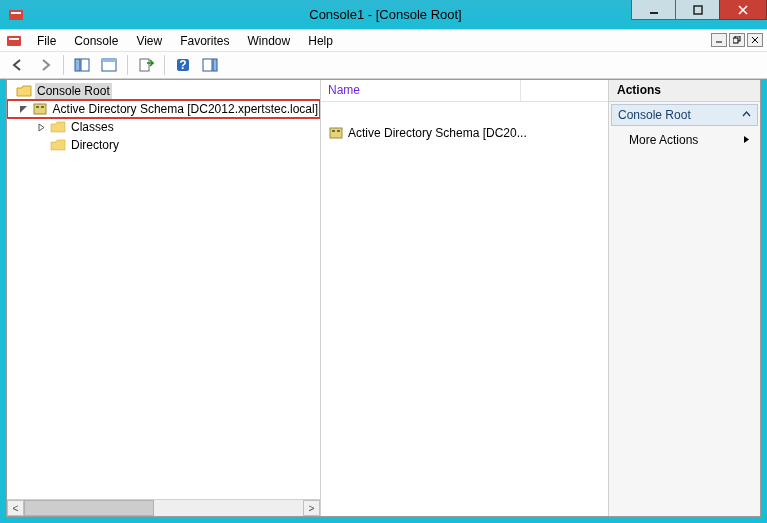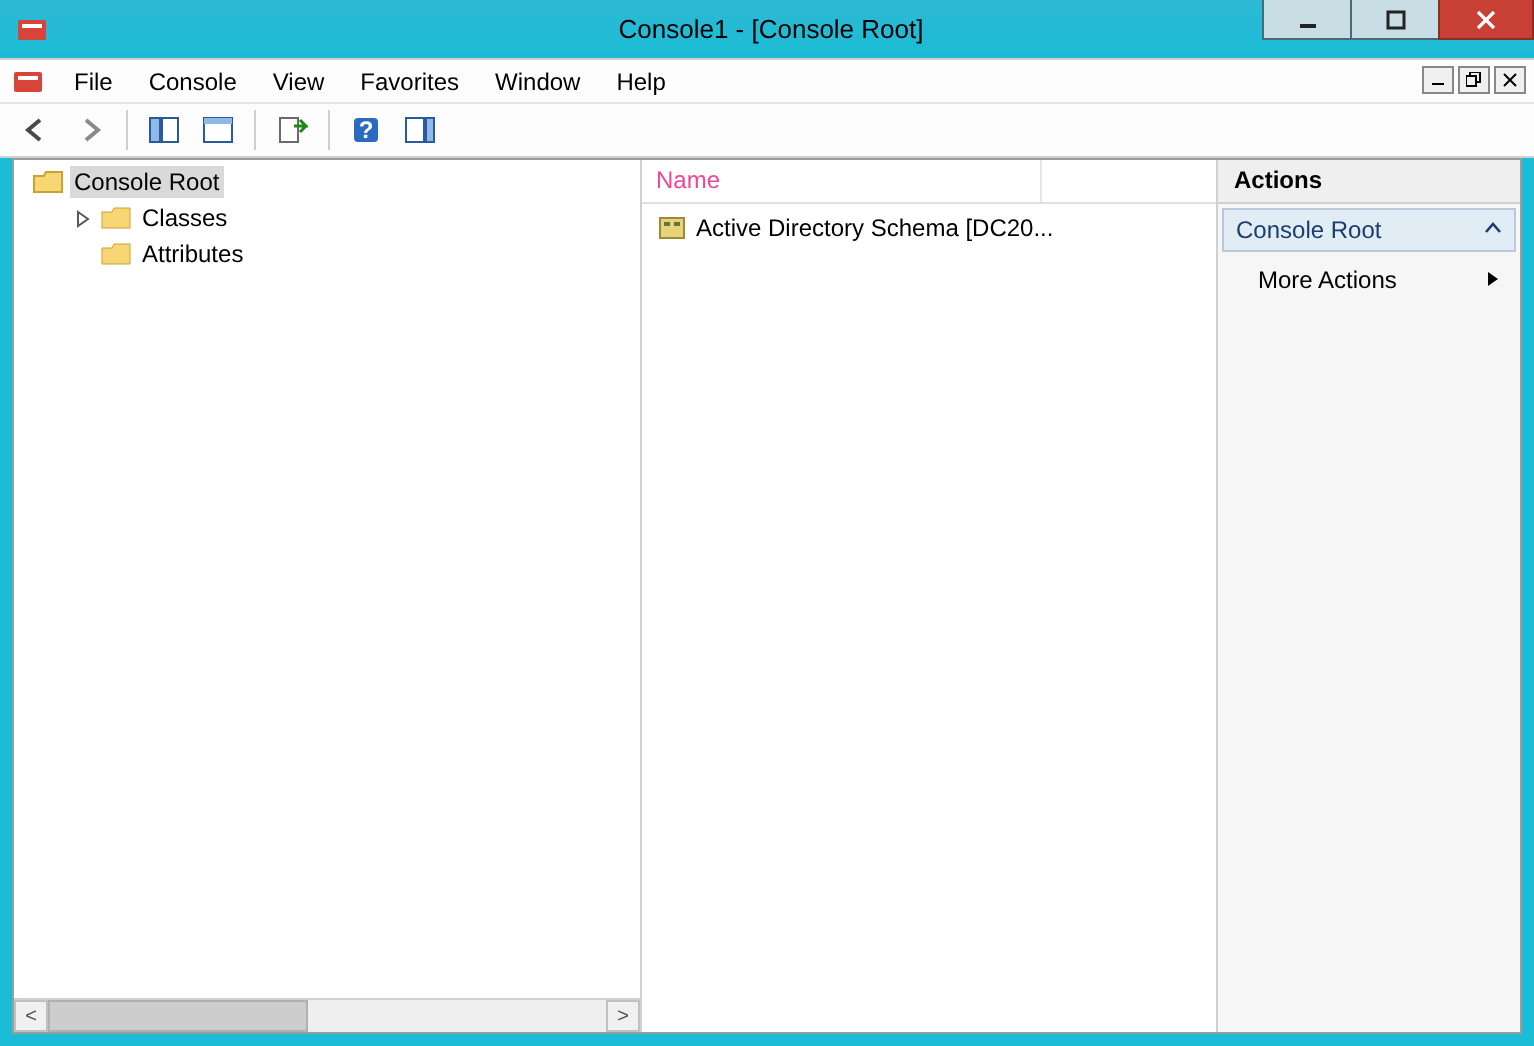--- a/index.html
+++ b/index.html
@@ -36,23 +36,23 @@
 .tree-label { padding: 1px 2px; }
 .tree-label.sel { background: #d9d9d9; }
 
 .hscroll { height: 17px; border-top: 1px solid #d0d0d0; display: flex; background: #f0f0f0; }
 .hscroll-btn { width: 17px; height: 16px; border: 1px solid #c0c0c0; background: #f0f0f0; display: flex; align-items: center; justify-content: center; font-size: 10px; color: #505050; cursor: pointer; }
 .hscroll-track { flex: 1; background: #efefef; position: relative; }
 .hscroll-thumb { position: absolute; left: 0; top: 0; bottom: 0; width: 130px; background: #cdcdcd; border: 1px solid #b0b0b0; }
 
 .list-pane { flex: 1; border-right: 1px solid #d0d0d0; display: flex; flex-direction: column; min-width: 0; }
 .list-header { height: 22px; border-bottom: 1px solid #e0e0e0; display: flex; }
-.list-col { padding: 3px 7px; border-right: 1px solid #e5e5e5; color: #ec4899; cursor: pointer; }
+.list-col { padding: 3px 7px; border-right: 1px solid #e5e5e5; color: #6d28d9; cursor: pointer; }
 .list-body { flex: 1; padding: 3px 4px; overflow: hidden; }
-.list-row { height: 18px; display: flex; align-items: center; white-space: nowrap; cursor: pointer; }
+.list-row { height: 18px; display: flex; align-items: center; white-space: nowrap; cursor: pointer; margin-top: 19px; }
 .list-row .tree-icon { margin-right: 4px; }
 
 .actions-pane { width: 151px; display: flex; flex-direction: column; background: #f6f6f6; }
 .actions-title { height: 22px; background: #efefef; border-bottom: 1px solid #d0d0d0; padding: 3px 8px; font-weight: bold; color: #000; }
 .actions-group { background: #e1ecf5; border: 1px solid #b9c9d9; margin: 2px; padding: 3px 6px; color: #1a3e6e; display: flex; justify-content: space-between; align-items: center; cursor: pointer; }
 .actions-item { padding: 4px 8px 4px 18px; display: flex; justify-content: space-between; cursor: pointer; margin: 1px 2px; }
 
 
 .ico-folder { fill: #f7d774; stroke: #c9a22f; stroke-width: .5; }
 .ico-root  { fill: #f7d774; stroke: #c9a22f; }
@@ -176,20 +176,36 @@
       <div class="tree-row">
         <span class="tree-indent" style="width:2px"></span>
         <span class="tree-icon">
             <svg viewBox="0 0 16 16">
               <path class="ico-root" d="M1 5h5l1-2h8v10H1z"></path>
             </svg>
           </span>
         <span class="tree-label sel">Console Root</span>
       </div>
 
+      <div class="tree-row highlighted">
+        <span class="tree-indent" style="width:8px"></span>
+        <span class="tree-exp">
+            <svg width="9" height="9" viewBox="0 0 9 9">
+              <path d="M1 1 L8 1 L1 8 Z" fill="#595959"></path>
+            </svg>
+          </span>
+        <span class="tree-icon">
+            <svg viewBox="0 0 16 16">
+              <rect x="2" y="3" width="12" height="10" fill="#e8d27a" stroke="#a0873a"></rect>
+              <rect x="4" y="5" width="3" height="2" fill="#5a7a3a"></rect>
+              <rect x="9" y="5" width="3" height="2" fill="#5a7a3a"></rect>
+            </svg>
+          </span>
+        <span class="tree-label">Active Directory Schema [DC2012.xpertstec.local]</span>
+      </div>
 
       <div class="tree-row">
         <span class="tree-indent" style="width:24px"></span>
         <span class="tree-exp">
             <svg width="9" height="9" viewBox="0 0 9 9">
               <path d="M2 1 L7 4.5 L2 8 Z" fill="none" stroke="#595959"></path>
             </svg>
           </span>
         <span class="tree-icon">
             <svg viewBox="0 0 16 16">
@@ -200,21 +216,21 @@
       </div>
 
       <div class="tree-row">
         <span class="tree-indent" style="width:24px"></span>
         <span class="tree-exp" style="visibility:hidden">▸</span>
         <span class="tree-icon">
             <svg viewBox="0 0 16 16">
               <path class="ico-folder" d="M1 5h5l1-2h8v10H1z"></path>
             </svg>
           </span>
-        <span class="tree-label">Attributes</span>
+        <span class="tree-label">Directory</span>
       </div>
 
     </div>
     <div class="hscroll">
       <div class="hscroll-btn">&lt;</div>
       <div class="hscroll-track">
         <div class="hscroll-thumb"></div>
       </div>
       <div class="hscroll-btn">&gt;</div>
     </div>

